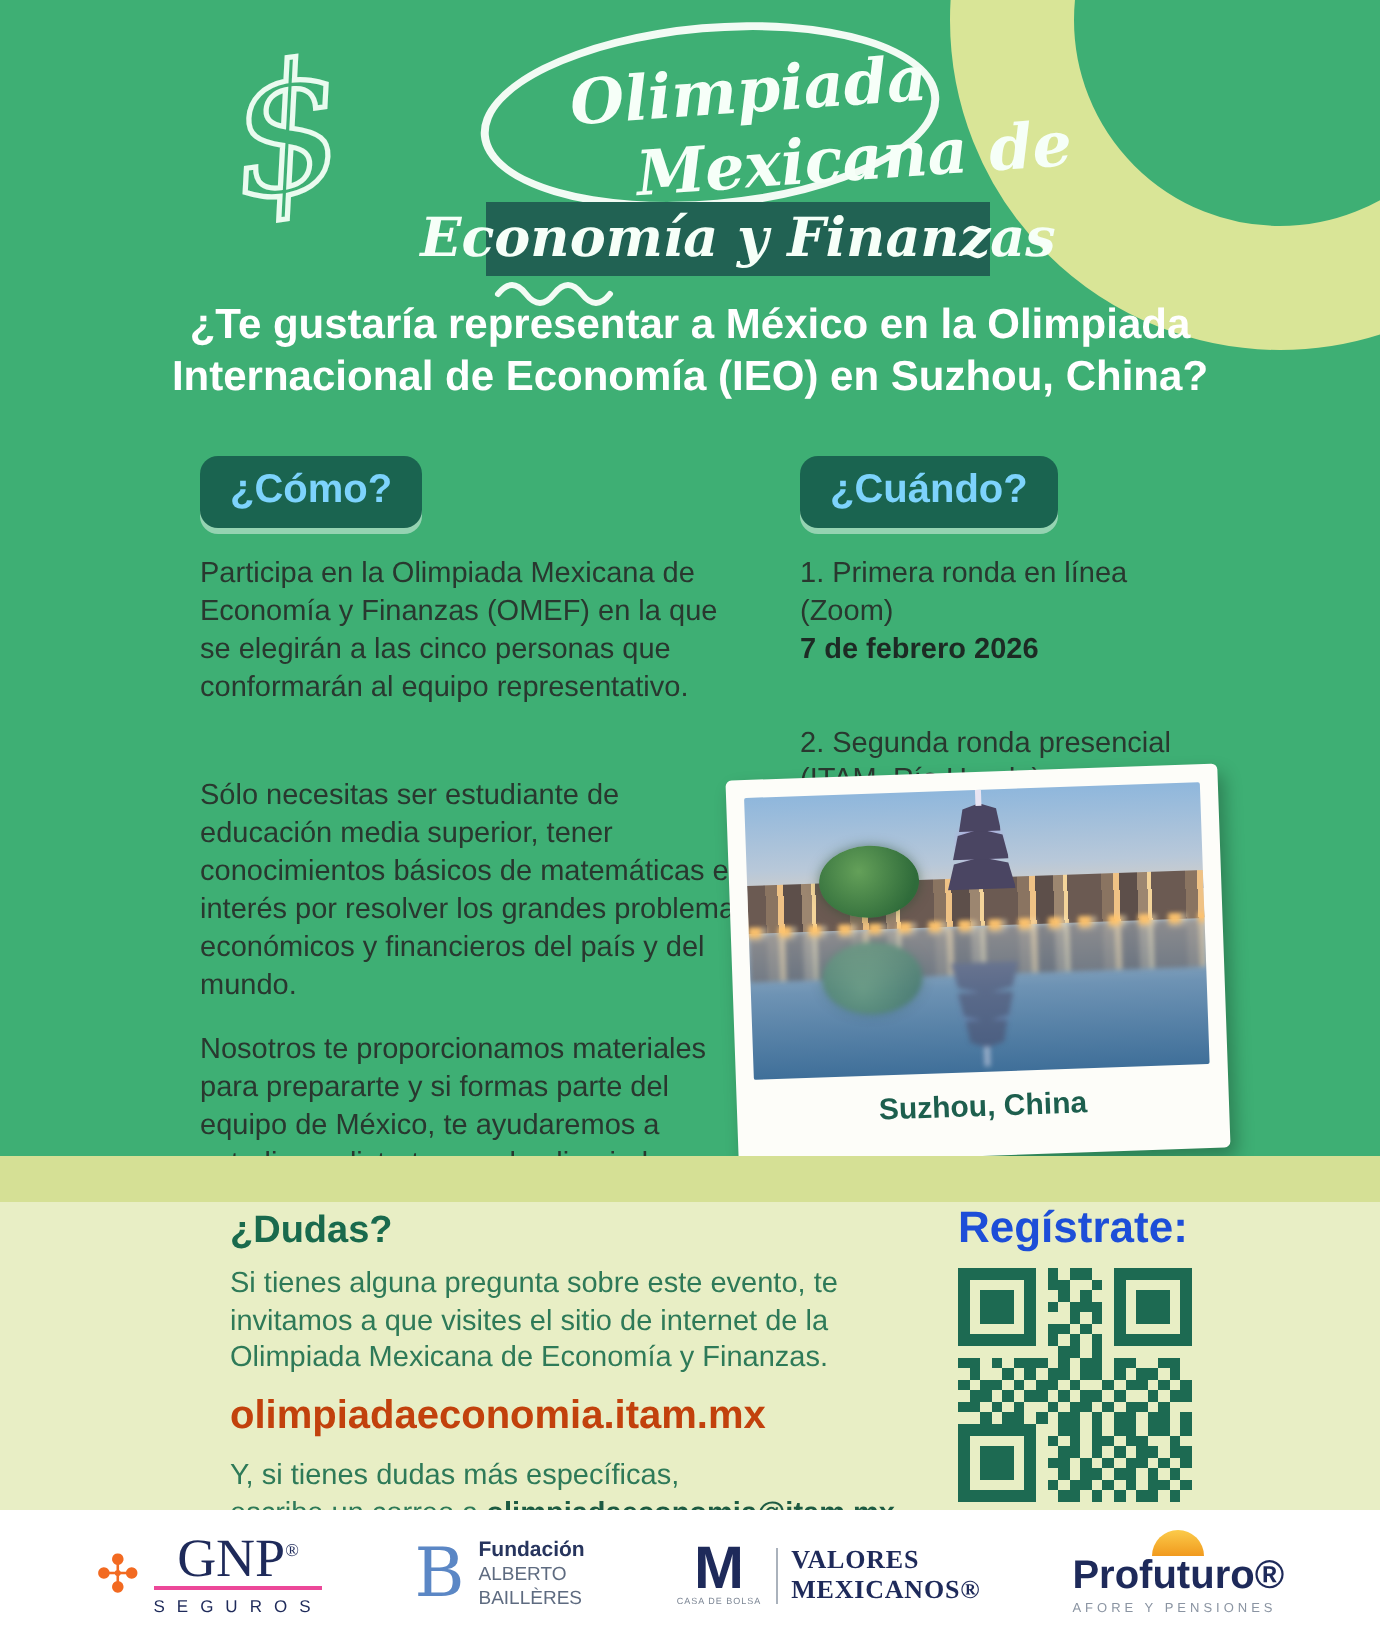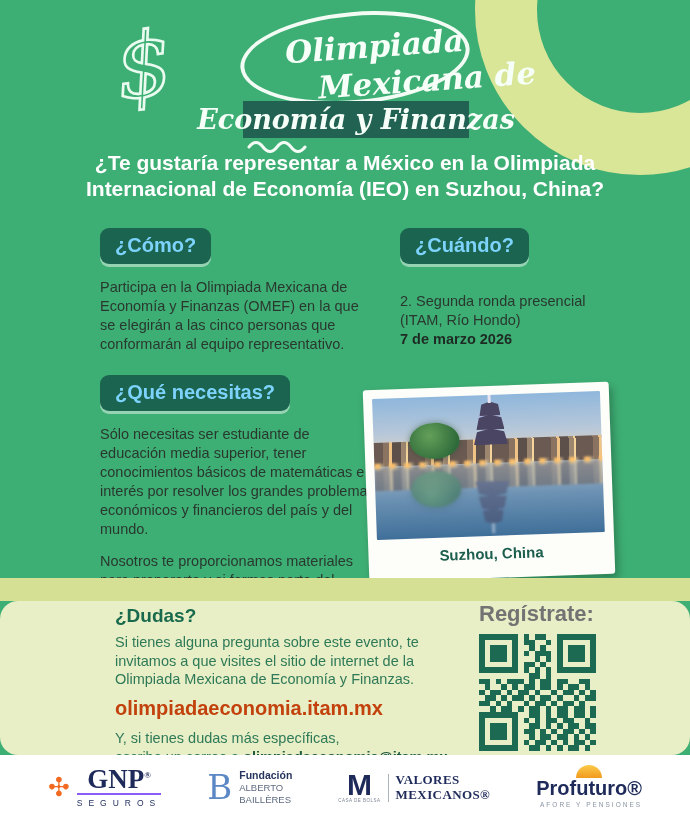--- a/index.html
+++ b/index.html
@@ -17,21 +17,21 @@
   
   .dollar-wrap { position:absolute; left:98px; top:14px; transform:rotate(-8deg); }
   .title-ellipse {
     position:absolute; left:240px; top:12px; width:230px; height:92px;
     border:4px solid #F2FBF4; border-radius:50%; transform:rotate(-5deg);
   }
   .script { font-family:"DejaVu Serif", serif; font-style:italic; font-weight:bold; color:#F6FFF8; }
   .t1 { position:absolute; left:285px; top:28px; font-size:31px; transform:rotate(-4deg); }
   .t2 { position:absolute; left:318px; top:62px; font-size:31px; transform:rotate(-4deg); }
   .title-box {
-    position:absolute; left:243px; top:101px; width:226px; height:37px;
+    position:absolute; left:243px; top:101px; width:252px; height:37px;
     background:#216253; display:flex; align-items:center; justify-content:center;
   }
   .t3 { font-size:27px; white-space:nowrap; }
   .squiggle { position:absolute; left:247px; top:138px; }
   
   .headline {
     position:absolute; left:65px; top:150px; width:560px;
     color:#FFFFFF; font-weight:bold; font-size:21px; line-height:1.26; text-align:center;
   }
   
@@ -77,49 +77,49 @@
     clip-path:polygon(0 100%, 10% 20%, 50% 0, 90% 20%, 100% 100%); }
   .pagoda .tier.b { bottom:0;  width:34px; height:16px; }
   .pagoda .tier.m { bottom:15px; width:28px; height:15px; }
   .pagoda .tier.t { bottom:29px; width:21px; height:14px; }
   .pagoda .spire { position:absolute; left:50%; bottom:42px; width:3px; height:10px; background:#E8E4F2; transform:translateX(-50%); }
   .pagoda .glow { position:absolute; left:50%; bottom:8px; width:26px; height:30px; transform:translateX(-50%);
     background:radial-gradient(circle, rgba(186,136,220,.8), rgba(186,136,220,0) 70%); }
   .caption { width:228px; text-align:center; margin-top:9px; font-weight:bold; font-size:15px; color:#1D5F4E; }
   
   .band   { position:absolute; left:0; top:578px; width:690px; height:23px; background:#D5E095; }
-  .bottom { position:absolute; left:0; top:601px; width:690px; height:154px; background:#E8EEC5;border-radius:18px; }
+  .bottom { position:absolute; left:0; top:601px; width:690px; height:154px; background:#E8EEC5; }
   .dudas  { position:absolute; left:115px; top:3px; width:362px; color:#2E7A58; font-size:14.5px; line-height:1.3; }
   .dudas h3 { color:#196A4D; font-size:19px; margin-bottom:4px; }
   .website { font-weight:bold; font-size:20px; color:#c2410c; margin:6px 0 8px; }
   .contact b { color:#1D5B42; }
   .register { position:absolute; left:479px; top:0px; }
-  .register h3 { color:#737373; font-size:22px; margin-bottom:7px; }
+  .register h3 { color:#1d4ed8; font-size:22px; margin-bottom:7px; }
   .qr { display:grid; width:117px; height:117px; grid-template-columns:repeat(21,1fr); grid-auto-rows:1fr; }
   .qr span.on { background:#1D6A52; }
   
   .footer {
     position:absolute; left:0; top:755px; width:690px; height:65px; background:#FFFFFF;
     display:flex; align-items:center; justify-content:center; gap:46px;
   }
   .logo { display:flex; align-items:center; gap:7px; }
   .navy { color:#1E2A5A; }
   .gnp-icon { font-size:26px; color:#F26A21; line-height:1; }
   .gnp-text { text-align:center; }
-  .gnp-name { font-family:"Liberation Serif", serif; font-weight:bold; font-size:27px; line-height:.95;
-    border-bottom:2px solid #8b5cf6; padding:0 2px 1px; }
+  .gnp-name { font-family:"Liberation Serif", serif; font-weight:normal; font-size:27px; line-height:.95;
+    border-bottom:2px solid #ec4899; padding:0 2px 1px; }
   .gnp-sub { font-size:8.5px; letter-spacing:6px; margin-top:3px; }
   .fb-glyph { font-family:"DejaVu Serif", serif; font-size:34px; color:#5B87C5; line-height:.9; }
   .fb-text { font-size:9.5px; color:#5E6B80; line-height:1.25; }
   .fb-text .fb-top { font-weight:bold; color:#27355E; font-size:10.5px; }
   .vm-m { font-size:30px; font-weight:bold; line-height:.85; text-align:center; }
   .vm-sub { font-size:4.5px; color:#7C8694; letter-spacing:.5px; }
   .vm-div { width:1px; height:28px; background:#AAB2BC; }
   .vm-text { font-size:13px; font-weight:bold; line-height:1.1; letter-spacing:.4px;font-family:Liberation Serif, serif; }
-  .pf { position:relative; text-align:right; padding-top:10px; }
+  .pf { position:relative; text-align:left; padding-top:10px; }
   .pf-sun { position:absolute; left:50%; top:-2px; transform:translateX(-50%);
     width:26px; height:13px; border-radius:13px 13px 0 0;
     background:linear-gradient(#FBCB4A, #F19A1E); }
   .pf-name { font-size:20px; font-weight:bold; }
   .pf-sub { font-size:6.5px; color:#8A94A2; letter-spacing:2px; margin-top:1px; }
 </style>
 </head>
 <body>
 
 <div class="poster">
@@ -143,27 +143,31 @@
     </svg>
   </div>
 
   <div class="headline">¿Te gustaría representar a México en la Olimpiada Internacional de Economía (IEO) en Suzhou, China?</div>
 
   <div class="col-left">
     <span class="badge">¿Cómo?</span>
     <p class="body-text">Participa en la Olimpiada Mexicana de Economía y Finanzas (OMEF) en la que se elegirán a las cinco personas que conformarán al equipo representativo.</p>
 
     <div style="height:22px"></div>
-    <span class="badge">¿Qué necesitas?</span>
     <p class="body-text">Sólo necesitas ser estudiante de educación media superior, tener conocimientos básicos de matemáticas e interés por resolver los grandes problemas económicos y financieros del país y del mundo.</p>
     <p class="body-text">Nosotros te proporcionamos materiales para prepararte y si formas parte del equipo de México, te ayudaremos a estudiar y alistarte para la olimpiada internacional.</p>
   </div>
 
   <div class="col-right">
     <span class="badge">¿Cuándo?</span>
+    <div class="when-item">
+      <div>1. Primera ronda en línea</div>
+      <div>(Zoom)</div>
+      <div class="date">7 de febrero 2026</div>
+    </div>
     <div class="gap"></div>
     <div class="when-item">
       <div>2. Segunda ronda presencial</div>
       <div>(ITAM, Río Hondo)</div>
       <div class="date">7 de marzo 2026</div>
     </div>
   </div>
 
   <div class="polaroid">
     <div class="photo">

